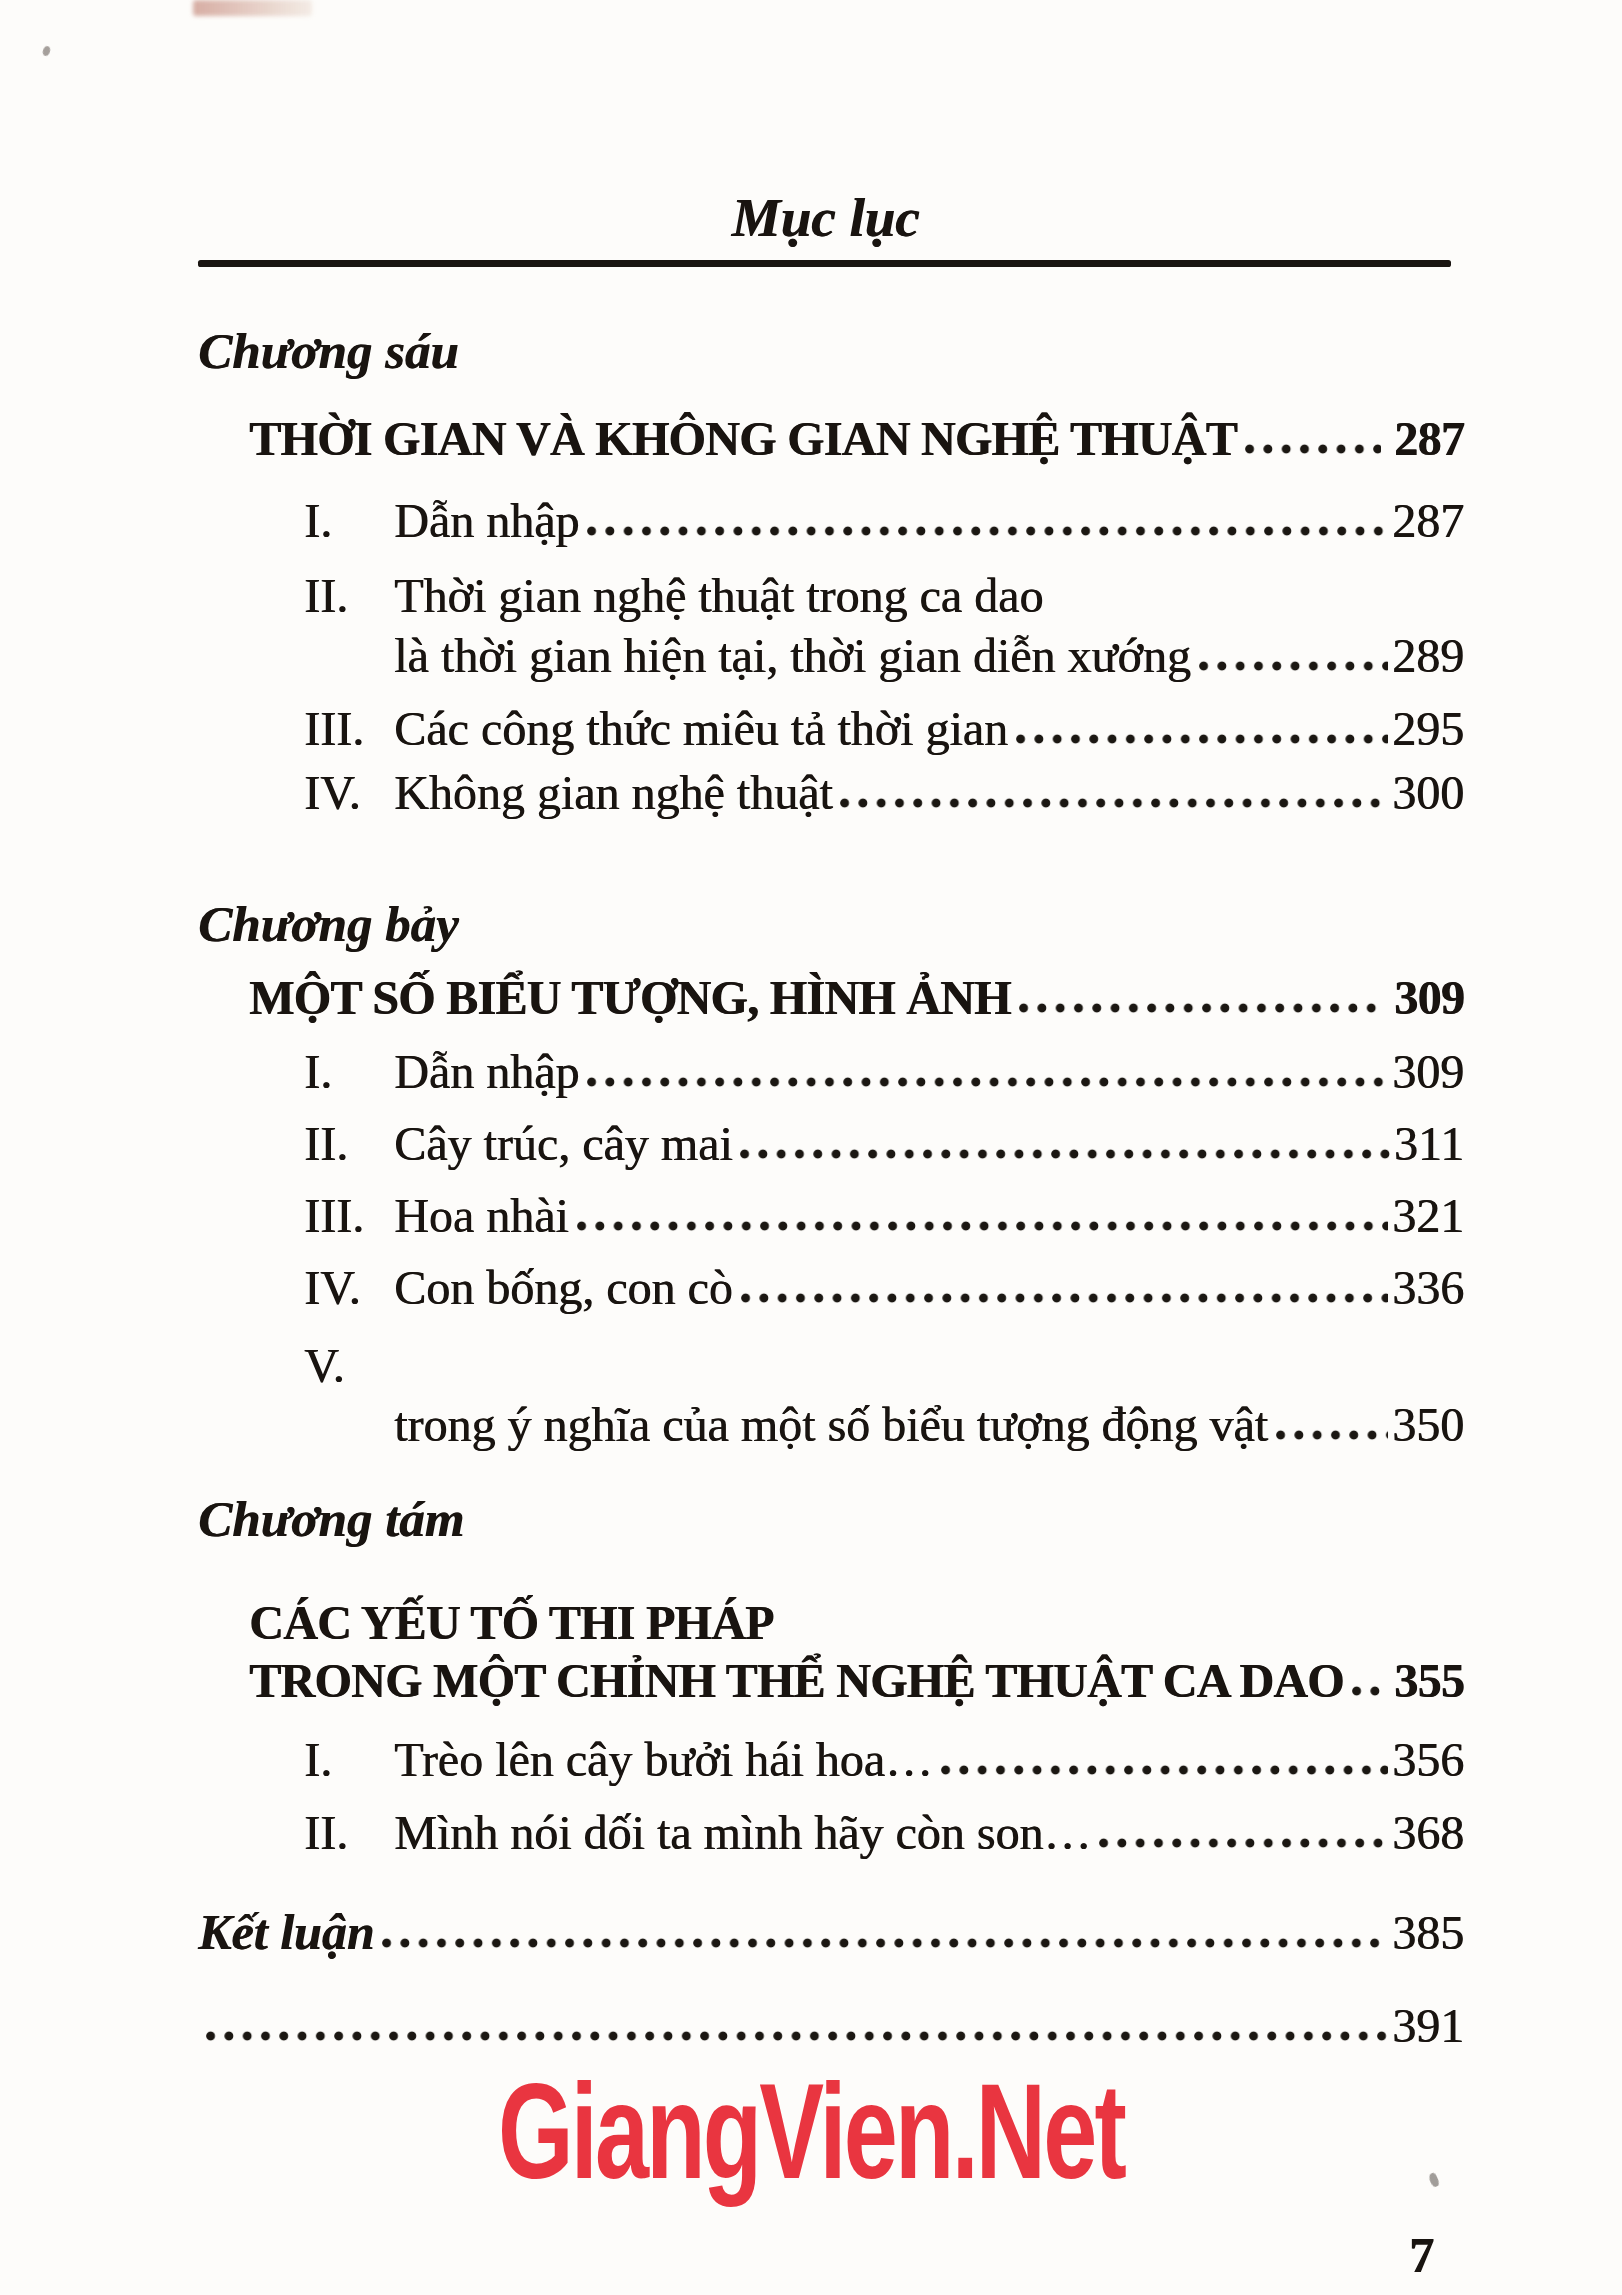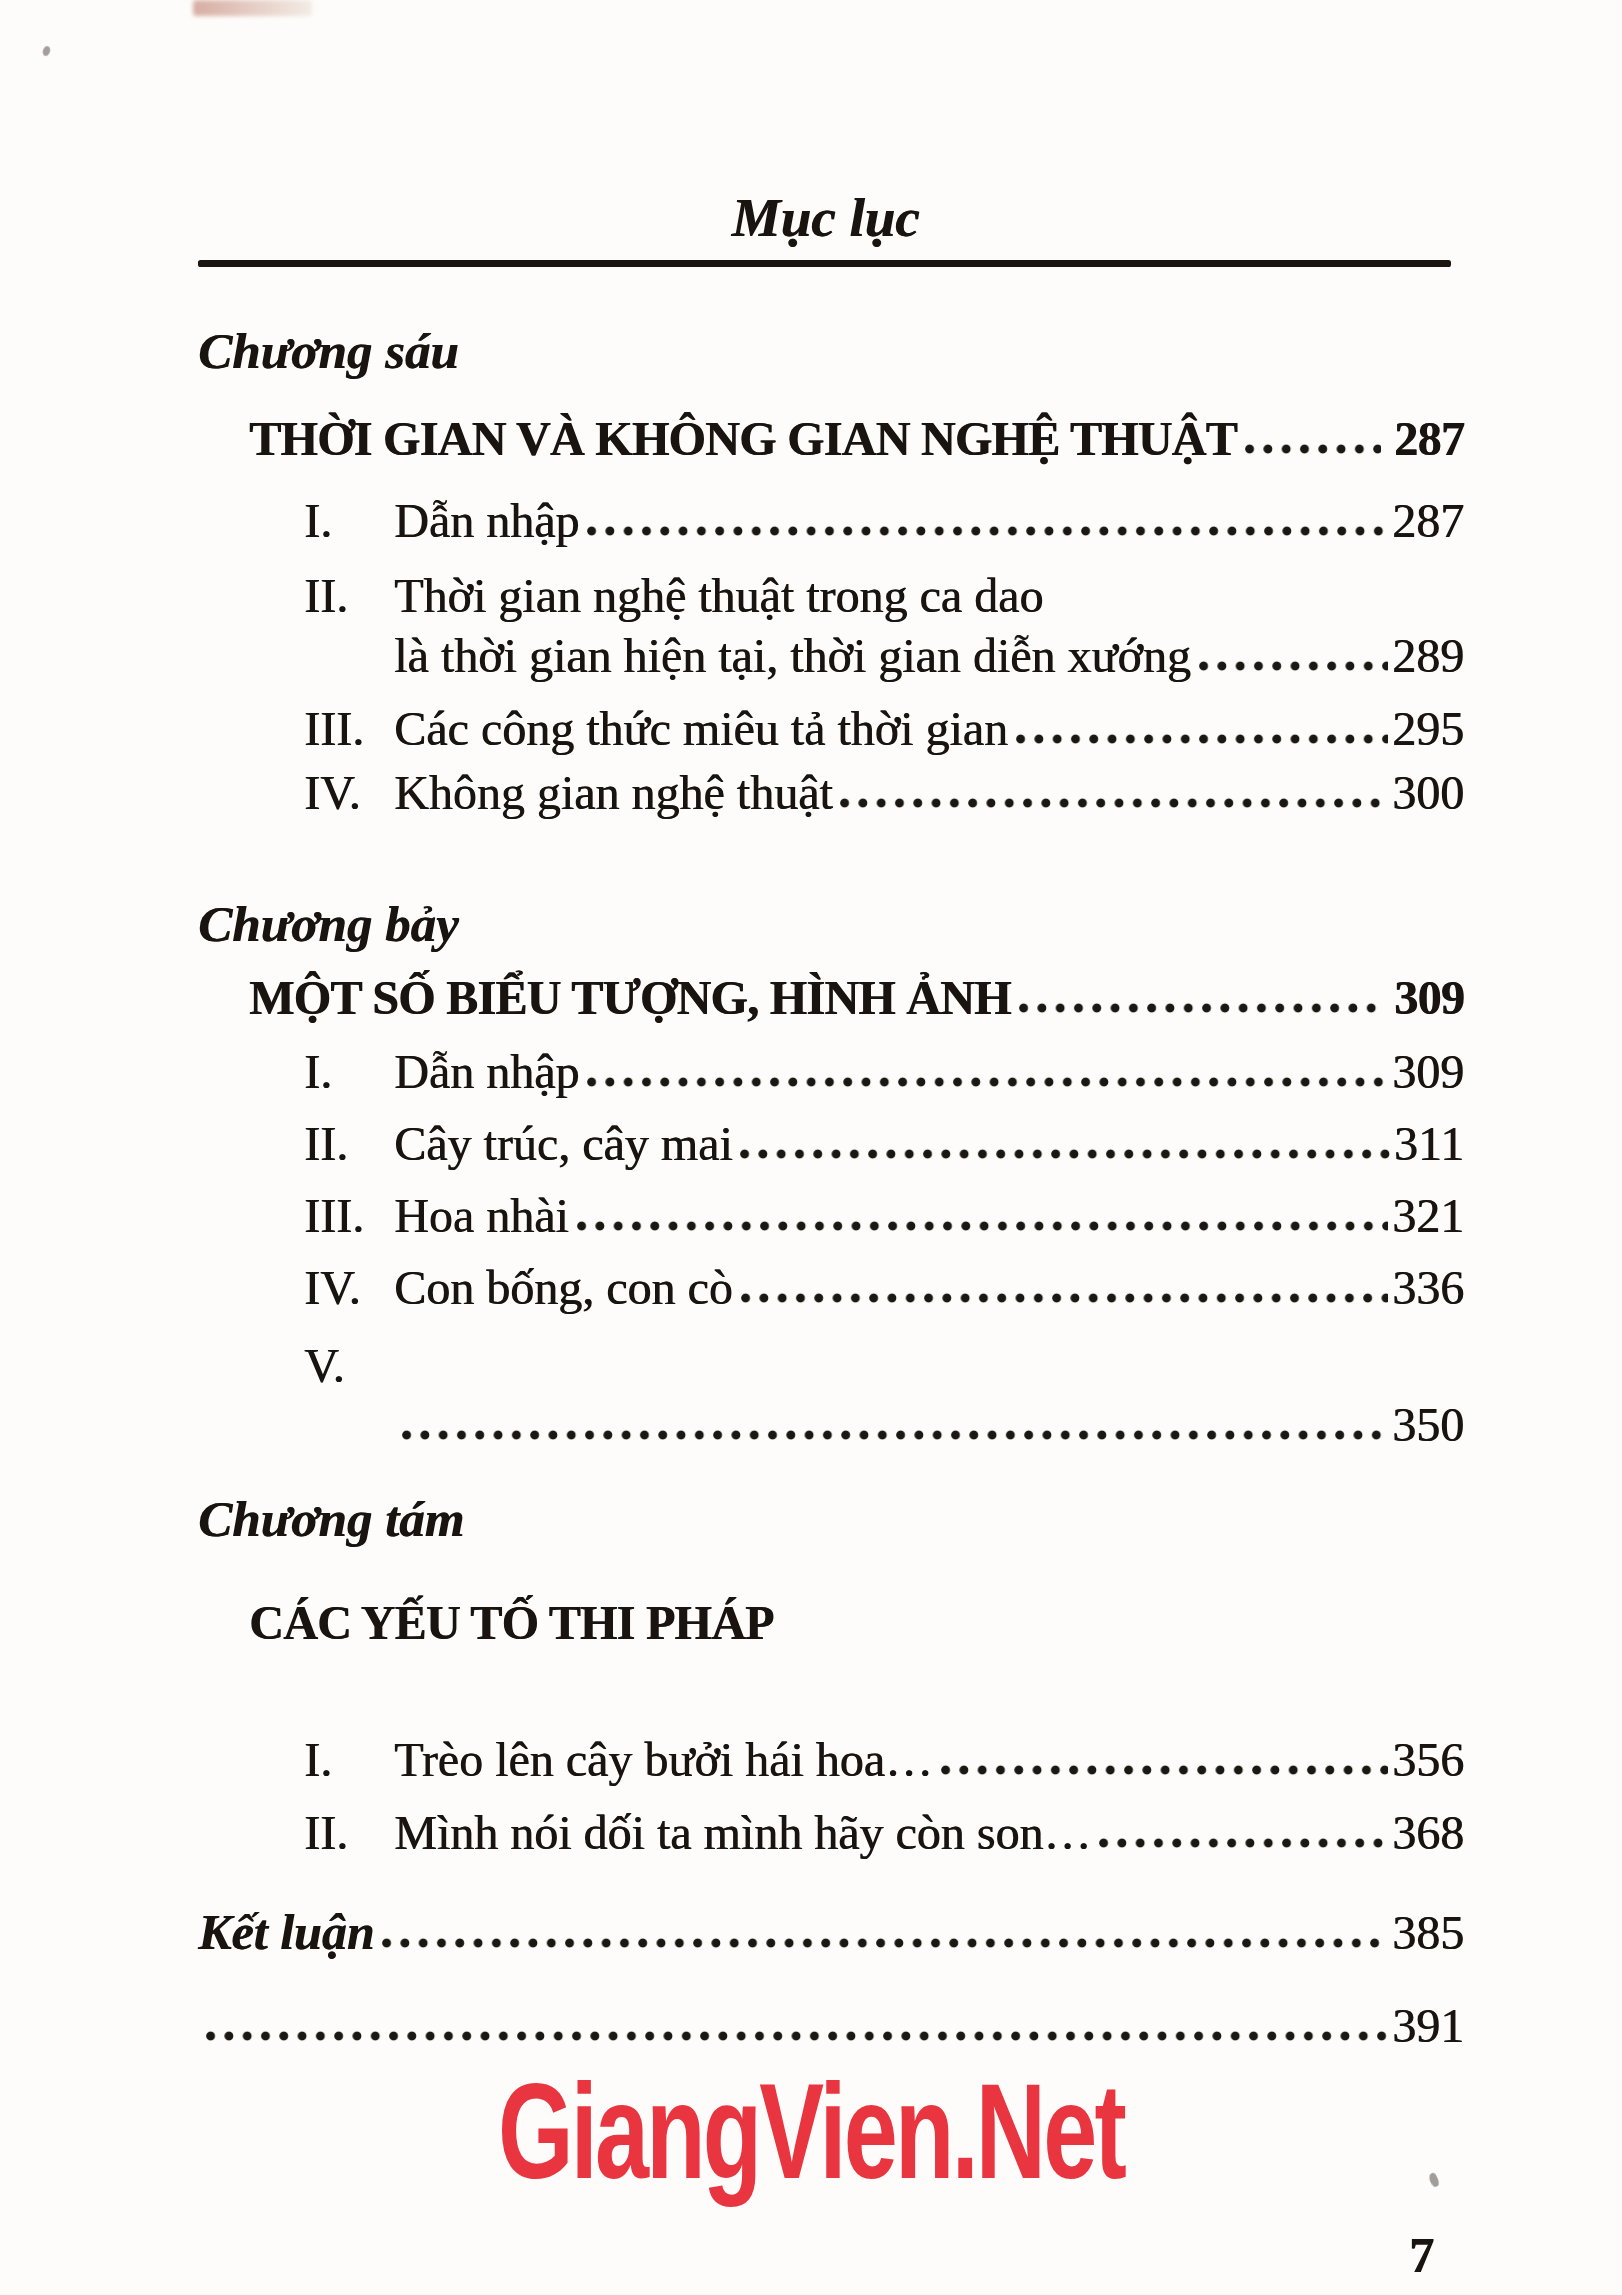--- a/index.html
+++ b/index.html
@@ -178,30 +178,36 @@
     <span class="numeral">IV.</span>
     <span class="itext">Con bống, con cò</span>
     <span class="dots"></span>
     <span class="pagenum">336</span>
   </div>
 
   <div class="row at-item ink" style="top:1337px">
     <span class="numeral">V.</span>
   </div>
   <div class="row at-cont ink" style="top:1396px">
+    <span class="itext">trong ý nghĩa của một số biểu tượng động vật</span>
     <span class="dots"></span>
     <span class="pagenum">350</span>
   </div>
 
   <div class="row at-title ink" style="top:1594px">
     <span class="itext title-text">CÁC YẾU TỐ THI PHÁP</span>
   </div>
 
   <div class="row at-label ink" style="top:1489px">
     <span class="chap-label">Chương tám</span>
+  </div>
+  <div class="row at-title title-row ink" style="top:1652px">
+    <span class="itext title-text">TRONG MỘT CHỈNH THỂ NGHỆ THUẬT CA DAO</span>
+    <span class="dots"></span>
+    <span class="pagenum">355</span>
   </div>
 
   <div class="row at-item ink" style="top:1731px">
     <span class="numeral">I.</span>
     <span class="itext">Trèo lên cây bưởi hái hoa…</span>
     <span class="dots"></span>
     <span class="pagenum">356</span>
   </div>
 
   <div class="row at-item ink" style="top:1804px">

